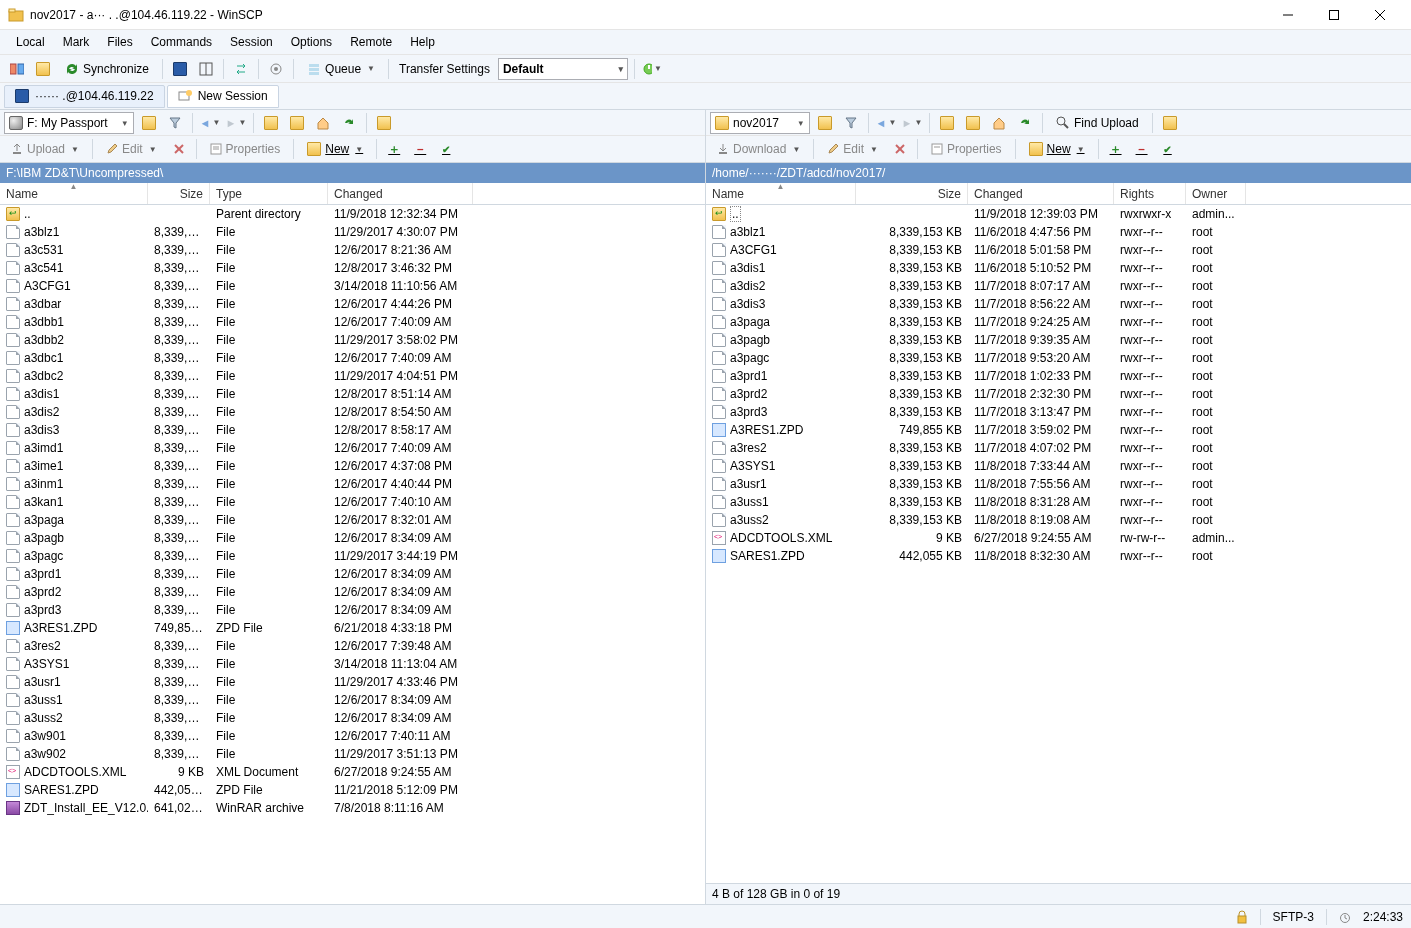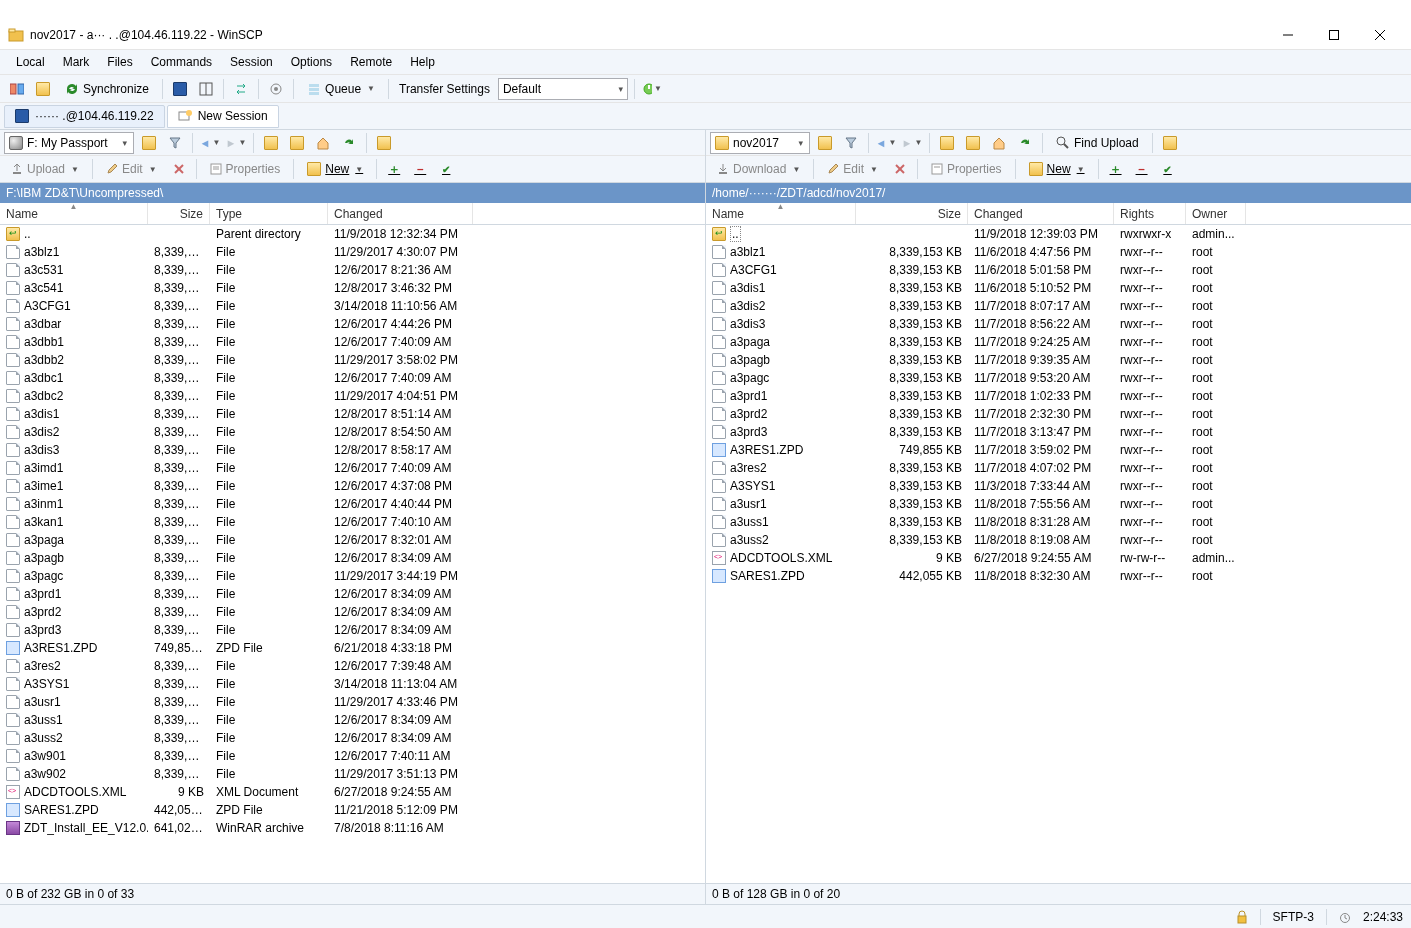--- a/index.html
+++ b/index.html
@@ -1,29 +1,29 @@
 <!DOCTYPE html>
 <html><head>
 <meta charset="utf-8">
 <style>
   * { box-sizing: border-box; margin: 0; padding: 0; }
   body { font-family: "Segoe UI", Tahoma, sans-serif; font-size: 12px; color: #000; background: #fff; width: 1411px; height: 928px; overflow: hidden; display: flex; flex-direction: column; }
-  .titlebar { height: 30px; display: flex; align-items: center; padding: 0 8px; background: #fff; border-bottom: 1px solid #e5e5e5; margin-top: 20px; }
+  .titlebar { height: 30px; display: flex; align-items: center; padding: 0 8px; background: #fff; border-bottom: 1px solid #e5e5e5; }
   .titlebar .icon { width: 16px; height: 16px; margin-right: 6px; }
   .titlebar .title { flex: 1; font-size: 12px; }
   .winbtns { display: flex; gap: 0; }
   .winbtn { width: 46px; height: 30px; display: flex; align-items: center; justify-content: center; }
   .menubar { height: 25px; display: flex; align-items: center; padding: 0 8px; background: #f2f6fb; border-bottom: 1px solid #e5e5e5; gap: 2px; }
   .menubar span { padding: 2px 8px; }
   .toolbar { height: 28px; display: flex; align-items: center; padding: 2px 6px; background: #f2f6fb; border-bottom: 1px solid #e5e5e5; gap: 4px; }
   .tb-btn { width: 22px; height: 22px; display: inline-flex; align-items: center; justify-content: center; border: 1px solid transparent; border-radius: 2px; }
   .tb-btn.text { width: auto; padding: 0 6px; gap: 4px; }
   .tb-sep { width: 1px; height: 20px; background: #d0d8e0; margin: 0 2px; }
   .dd-arrow { font-size: 8px; margin-left: 2px; color: #555; }
-  .dropdown { height: 22px; border: 1px solid #abadb3; background: #fff; padding: 0 18px 0 4px; position: relative; display: inline-flex; align-items: center; font-size: 12px; }
+  .dropdown { height: 22px; border: 1px solid #abadb3; background: #fff; padding: 0 18px 0 4px; position: relative; display: inline-flex; align-items: center; font-size: 12px; font-weight: bold; }
   .dropdown::after { content: "▾"; position: absolute; right: 4px; font-size: 9px; color: #555; }
   .sessionbar { height: 27px; display: flex; align-items: center; background: #f2f6fb; border-bottom: 1px solid #d0d8e0; padding: 2px 4px; gap: 2px; }
   .session-tab { height: 23px; display: inline-flex; align-items: center; padding: 0 10px; gap: 6px; border: 1px solid #c9d4e2; background: #fff; border-radius: 2px 2px 0 0; }
   .session-tab.active { background: #e8f0fb; }
   .panels { flex: 1; display: flex; min-height: 0; }
   .panel { flex: 1; display: flex; flex-direction: column; min-width: 0; border-right: 1px solid #d0d8e0; }
   .panel:last-child { border-right: none; }
   .navbar { height: 26px; display: flex; align-items: center; background: #f2f6fb; border-bottom: 1px solid #e5e5e5; padding: 2px 4px; gap: 4px; }
   .drive-box { height: 22px; display: inline-flex; align-items: center; border: 1px solid #abadb3; background: #fff; padding: 0 2px 0 4px; gap: 4px; position: relative; min-width: 130px; }
   .drive-box .arrow { font-size: 9px; color: #555; margin-left: auto; padding-right: 4px; }
@@ -587,21 +587,20 @@
         <div class="filerow">
           <div class="cell name" style="width:148px">
             <span class="fi fi-rar"></span>
             <span>ZDT_Install_EE_V12.0....</span>
           </div>
           <div class="cell size" style="width:62px">641,024 KB</div>
           <div class="cell" style="width:118px">WinRAR archive</div>
           <div class="cell" style="width:145px">7/8/2018  8:11:16 AM</div>
         </div>
       </div>
-    <div class="statusrow">0 B of 232 GB in 0 of 33</div>
   </div>
 
   <div class="panel">
     <div class="navbar">
       <div class="drive-box" style="min-width:100px">
         <span class="fi fi-folder"></span>
         <span>nov2017</span>
         <span class="arrow">▾</span>
       </div>
       <div class="tb-btn">
@@ -847,21 +846,21 @@
           <div class="cell" style="width:146px">11/7/2018 4:07:02 PM</div>
           <div class="cell" style="width:72px">rwxr--r--</div>
           <div class="cell" style="width:60px">root</div>
         </div>
         <div class="filerow">
           <div class="cell name" style="width:150px">
             <span class="fi fi-file"></span>
             <span>A3SYS1</span>
           </div>
           <div class="cell size" style="width:112px">8,339,153 KB</div>
-          <div class="cell" style="width:146px">11/3/2018 7:33:44 AM</div>
+          <div class="cell" style="width:146px">11/8/2018 7:33:44 AM</div>
           <div class="cell" style="width:72px">rwxr--r--</div>
           <div class="cell" style="width:60px">root</div>
         </div>
         <div class="filerow">
           <div class="cell name" style="width:150px">
             <span class="fi fi-file"></span>
             <span>a3usr1</span>
           </div>
           <div class="cell size" style="width:112px">8,339,153 KB</div>
           <div class="cell" style="width:146px">11/8/2018 7:55:56 AM</div>
@@ -902,21 +901,21 @@
           <div class="cell name" style="width:150px">
             <span class="fi fi-zpd"></span>
             <span>SARES1.ZPD</span>
           </div>
           <div class="cell size" style="width:112px">442,055 KB</div>
           <div class="cell" style="width:146px">11/8/2018 8:32:30 AM</div>
           <div class="cell" style="width:72px">rwxr--r--</div>
           <div class="cell" style="width:60px">root</div>
         </div>
       </div>
-    <div class="statusrow">0 B of 128 GB in 0 of 20</div>
+    <div class="statusrow">4 B of 128 GB in 0 of 19</div>
   </div>
 </div>
 
 <div class="bottombar">
   <span>
       <svg width="12" height="14">
         <rect x="2" y="6" width="8" height="7" fill="#f2c040" stroke="#b8902a"></rect>
         <path d="M3 6V4a3 3 0 0 1 6 0v2" fill="none" stroke="#b8902a"></path>
       </svg>
     </span>

